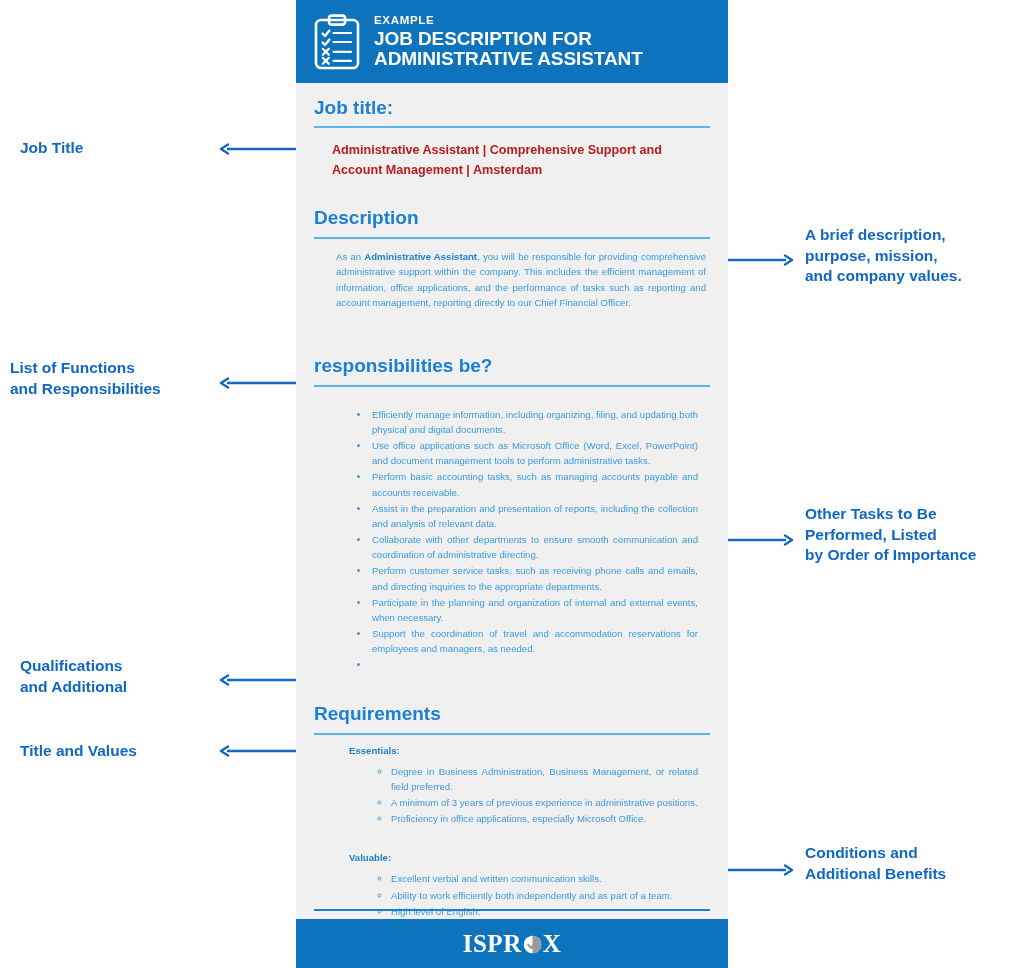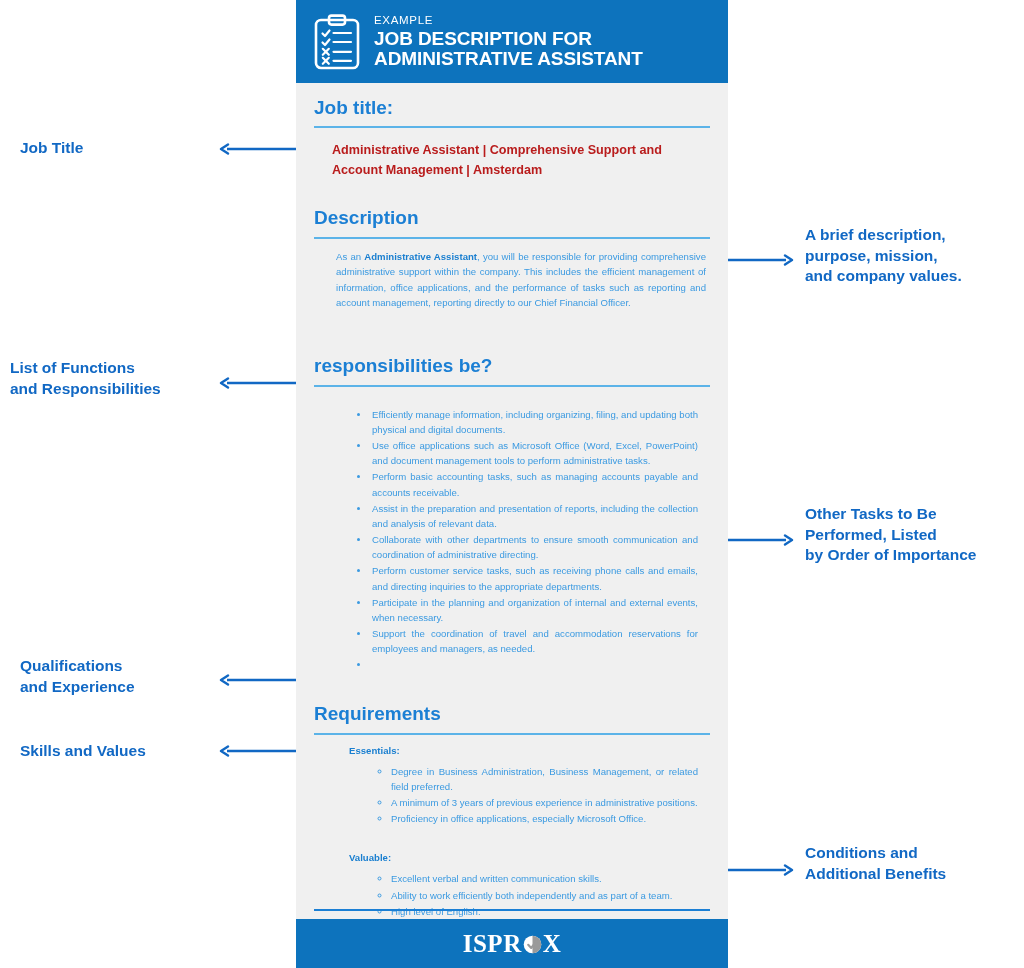--- a/index.html
+++ b/index.html
@@ -38,21 +38,21 @@
   .clipboard-icon {
     flex: 0 0 auto;
     width: 46px;
     height: 56px;
     margin-right: 14px;
   }
   .header-text { color: #ffffff; line-height: 1.05; }
   .header-eyebrow {
     font-size: 11.5px;
     letter-spacing: 0.06em;
-    font-weight: 400;
+    font-weight: 700;
     margin-bottom: 3px;
   }
   .header-title {
     font-size: 19px;
     font-weight: 700;
     letter-spacing: -0.005em;
   }
   .header-title .l2 { display: block; }
 
   
@@ -185,31 +185,31 @@
 </div>
 <div class="arrow" style="left:218px; top:377px; width:80px;">
   <svg width="80" height="12" viewBox="0 0 80 12">
     <line x1="9" y1="6" x2="80" y2="6" stroke="#1168c4" stroke-width="2.4"></line>
     <polyline points="10,1.5 3,6 10,10.5" fill="none" stroke="#1168c4" stroke-width="2.4" stroke-linejoin="round" stroke-linecap="round"></polyline>
   </svg>
 </div>
 
 <div class="anno left" style="left:20px; top:656px; width:200px;">
   <div>Qualifications</div>
-  <div>and Experience</div>
+  <div>and Additional</div>
 </div>
 <div class="arrow" style="left:218px; top:674px; width:80px;">
   <svg width="80" height="12" viewBox="0 0 80 12">
     <line x1="9" y1="6" x2="80" y2="6" stroke="#1168c4" stroke-width="2.4"></line>
     <polyline points="10,1.5 3,6 10,10.5" fill="none" stroke="#1168c4" stroke-width="2.4" stroke-linejoin="round" stroke-linecap="round"></polyline>
   </svg>
 </div>
 
 <div class="anno left" style="left:20px; top:741px; width:200px;">
-  <div>Skills and Values</div>
+  <div>Title and Values</div>
 </div>
 <div class="arrow" style="left:218px; top:745px; width:80px;">
   <svg width="80" height="12" viewBox="0 0 80 12">
     <line x1="9" y1="6" x2="80" y2="6" stroke="#1168c4" stroke-width="2.4"></line>
     <polyline points="10,1.5 3,6 10,10.5" fill="none" stroke="#1168c4" stroke-width="2.4" stroke-linejoin="round" stroke-linecap="round"></polyline>
   </svg>
 </div>
 
 <div class="arrow" style="left:703px; top:254px; width:92px;">
   <svg width="92" height="12" viewBox="0 0 92 12">

